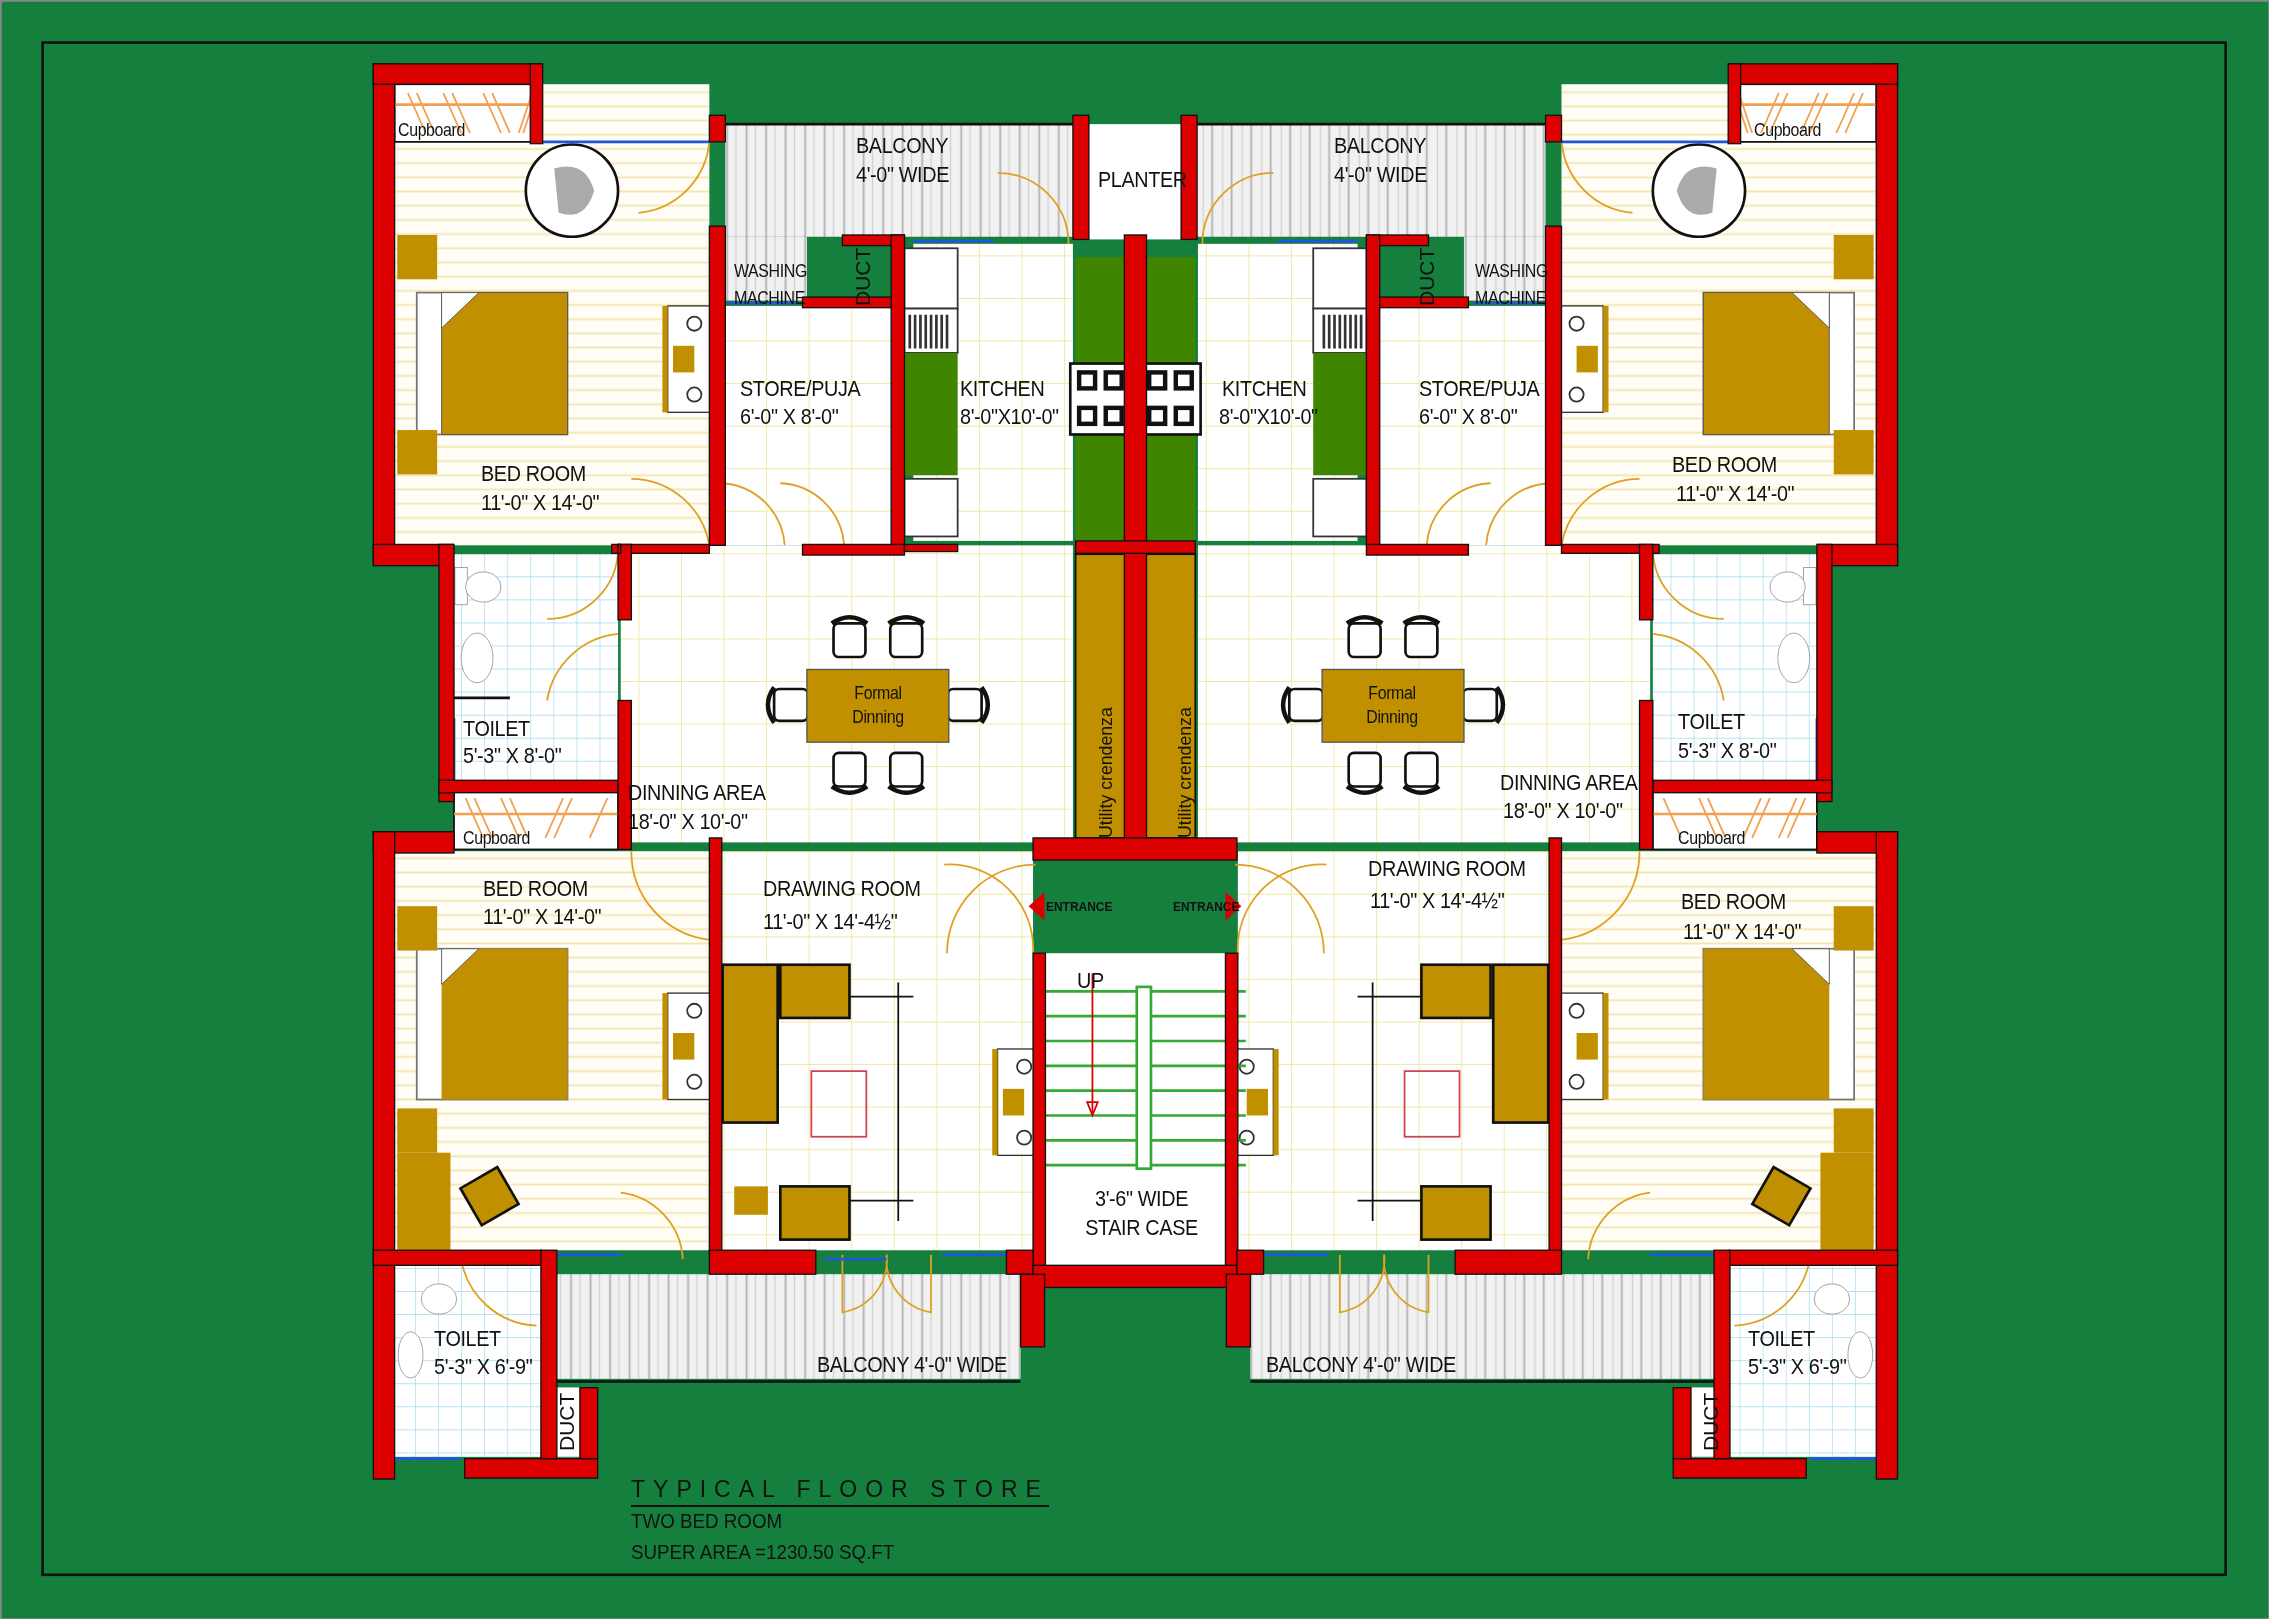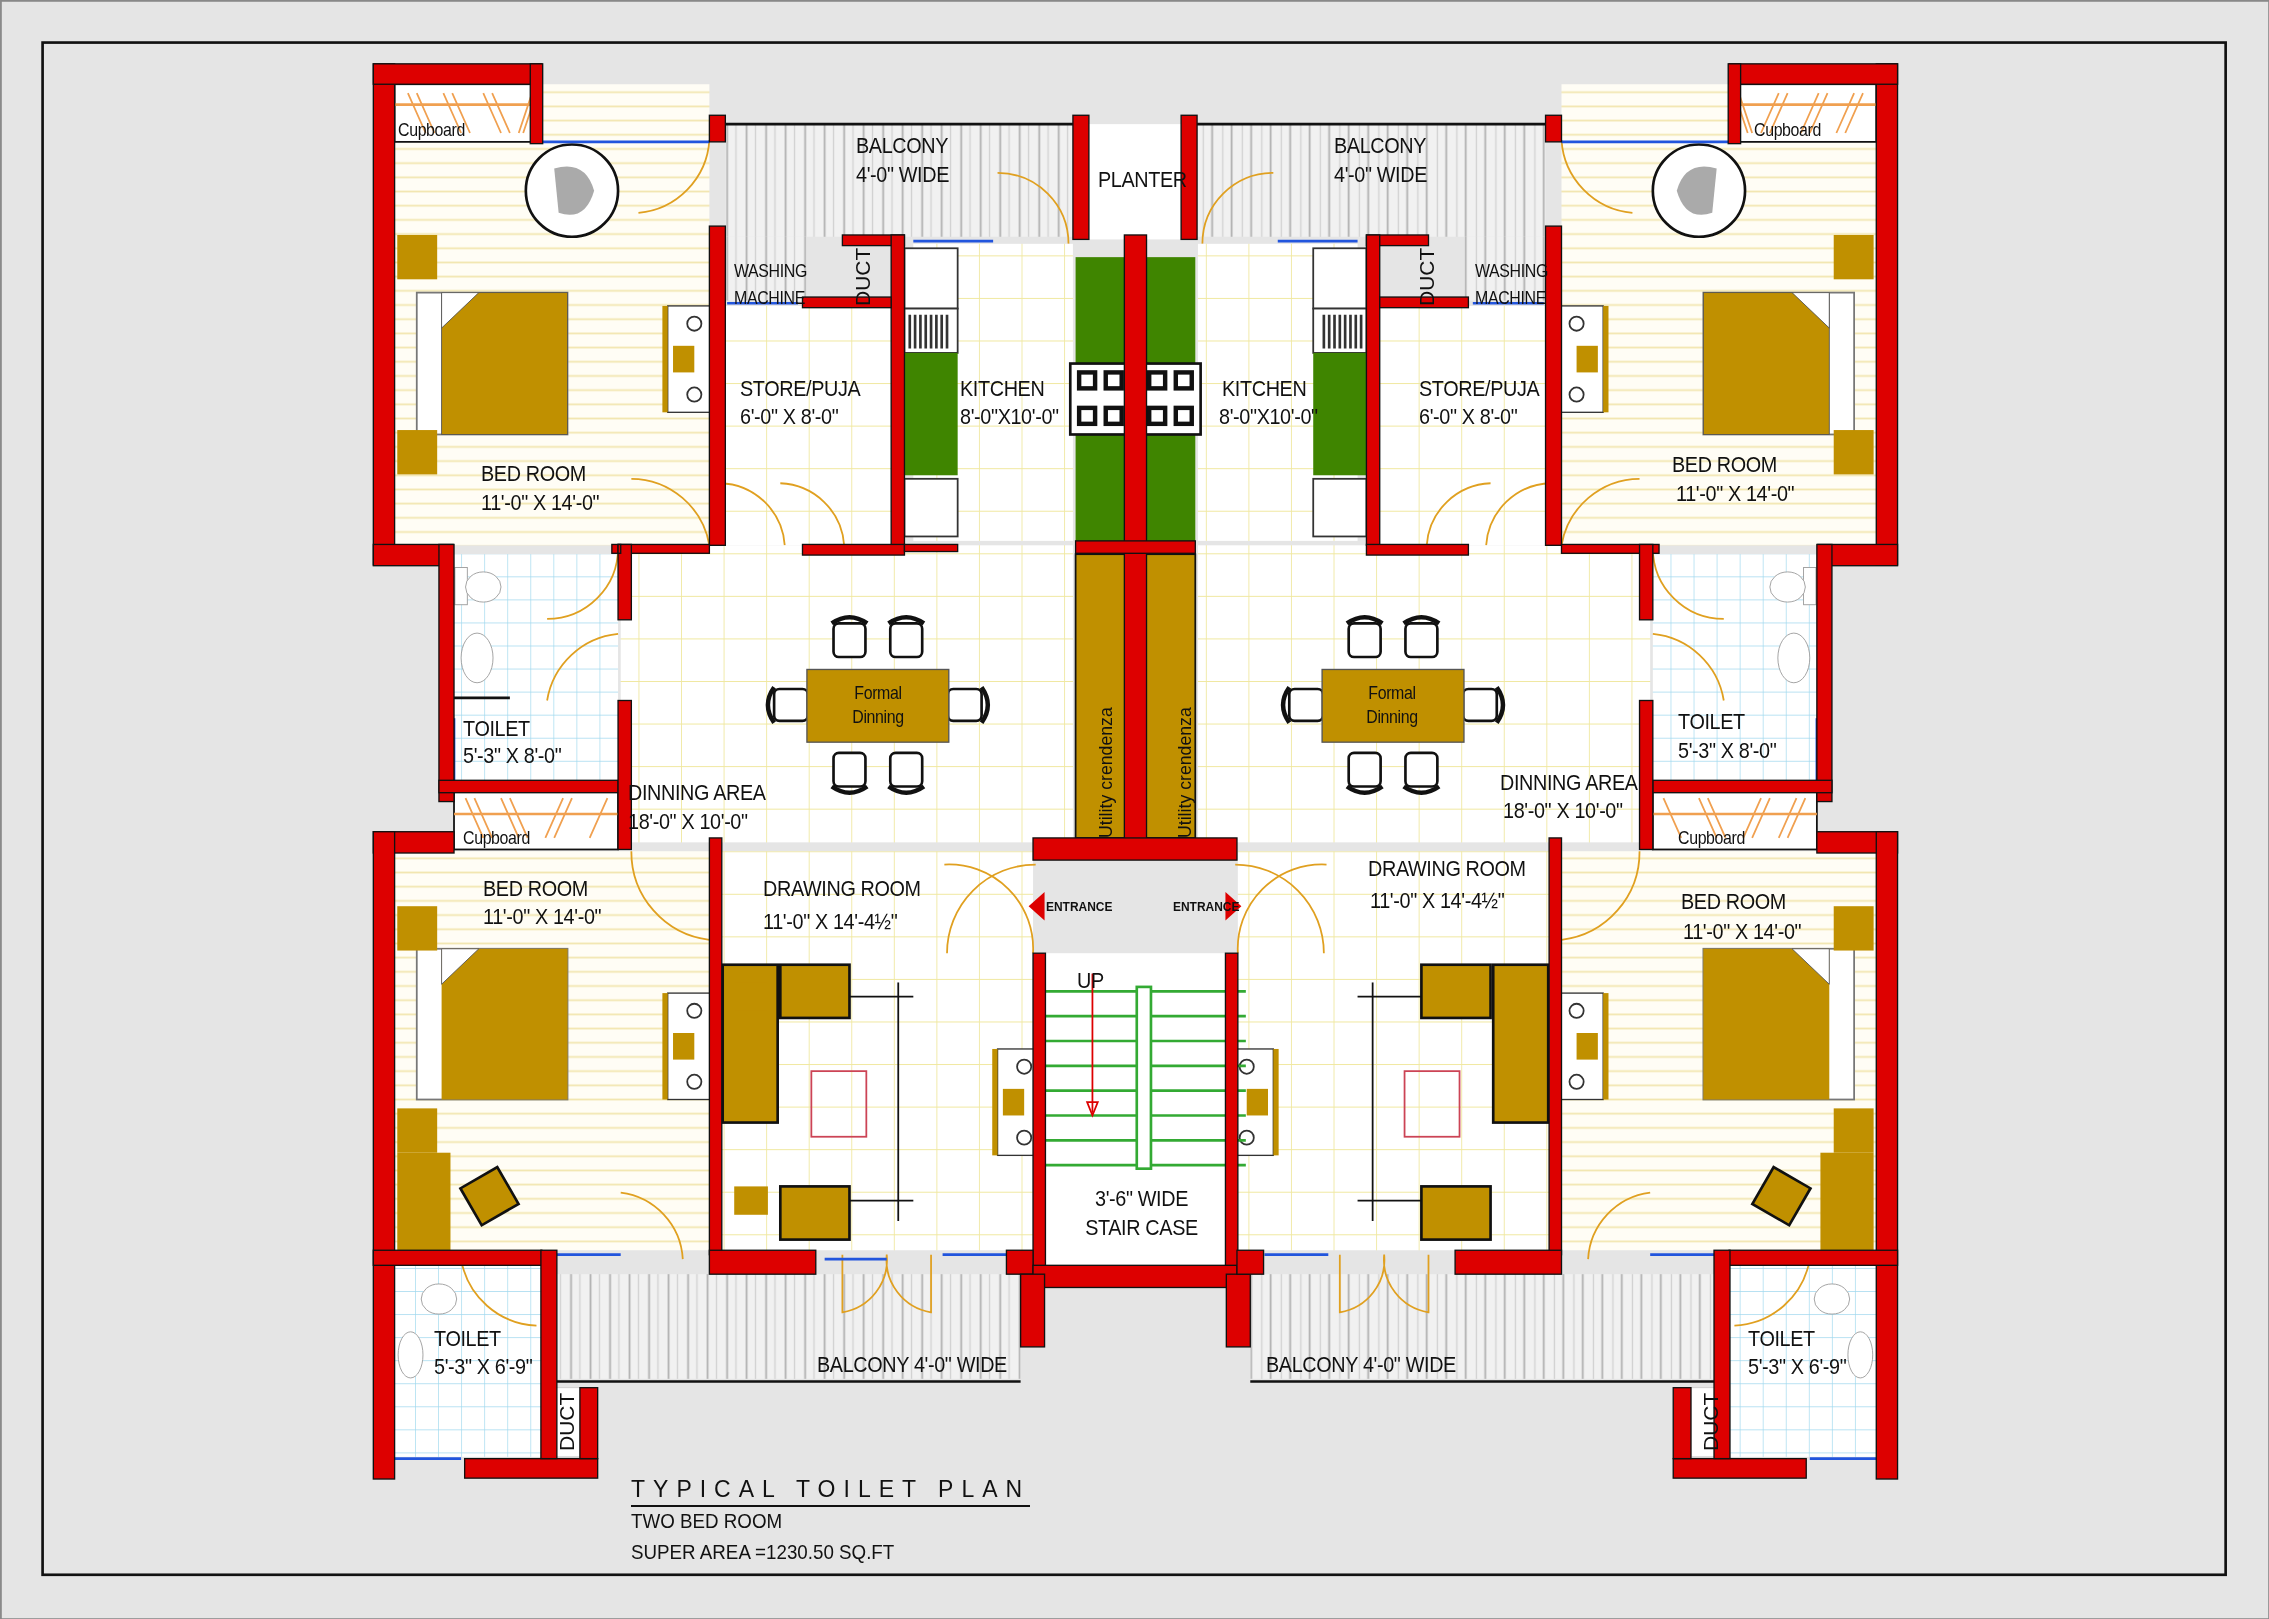--- a/index.html
+++ b/index.html
@@ -1,16 +1,16 @@
 <!DOCTYPE html>
 <html style="font-size:14px"><head>
 <meta charset="utf-8">
 <style>
   html,body{margin:0;padding:0;background:#fff;}
-  #stage{position:relative;width:2270px;height:1620px;background:#e5e5e5;overflow:hidden;font-family:"Liberation Sans",sans-serif;color:#111;}
+  #stage{position:relative;width:2270px;height:1620px;background:#15803d;overflow:hidden;font-family:"Liberation Sans",sans-serif;color:#111;}
   #stage svg{position:absolute;left:0;top:0;}
   .lbl{position:absolute;font-family:"Liberation Sans",sans-serif;font-size:22px;line-height:26.6px;white-space:nowrap;color:#111;letter-spacing:-0.4px;transform:scaleX(0.9);transform-origin:left top;}
   .lbl.sm{font-size:17.7px;line-height:19.5px;}
   .lbl.xs{font-size:13.3px;line-height:16px;font-weight:bold;letter-spacing:0;}
   .lbl.center{text-align:center;transform-origin:center top;}
   .vert{position:absolute;font-family:"Liberation Sans",sans-serif;font-size:21px;white-space:nowrap;transform:rotate(-90deg);transform-origin:left top;color:#111;}
   .vert.sm{font-size:17.7px;}
   .title{position:absolute;left:631px;top:1476px;font-family:"Liberation Sans",sans-serif;font-size:23px;letter-spacing:8px;border-bottom:2.7px solid #111;padding-bottom:1.8px;}
   .sub{position:absolute;left:631px;font-family:"Liberation Sans",sans-serif;font-size:20.4px;transform:scaleX(0.92);transform-origin:left top;}
 </style>
@@ -407,18 +407,18 @@
 <div class="lbl" style="left:1748px;top:1326px;">TOILET</div>
 <div class="lbl" style="left:1748px;top:1354px;">5'-3" X 6'-9"</div>
 <div class="lbl" style="left:1266px;top:1352px;">BALCONY 4'-0" WIDE</div>
 <div class="vert" style="left:1699px;top:1451px;">DUCT</div>
 
 <div class="lbl" style="left:1098px;top:167px;">PLANTER</div>
 <div class="lbl" style="left:1077px;top:968px;">UP</div>
 <div class="lbl center" style="left:1053px;top:1186px;width:177px;">3'-6" WIDE</div>
 <div class="lbl center" style="left:1053px;top:1215px;width:177px;">STAIR CASE</div>
 
-<div class="title">TYPICAL TOILET PLAN</div>
+<div class="title">TYPICAL FLOOR STORE</div>
 <div class="sub" style="top:1510px;">TWO BED ROOM</div>
 <div class="sub" style="top:1541px;">SUPER AREA =1230.50 SQ.FT</div>
 
 </div>
 
 
 </body></html>

